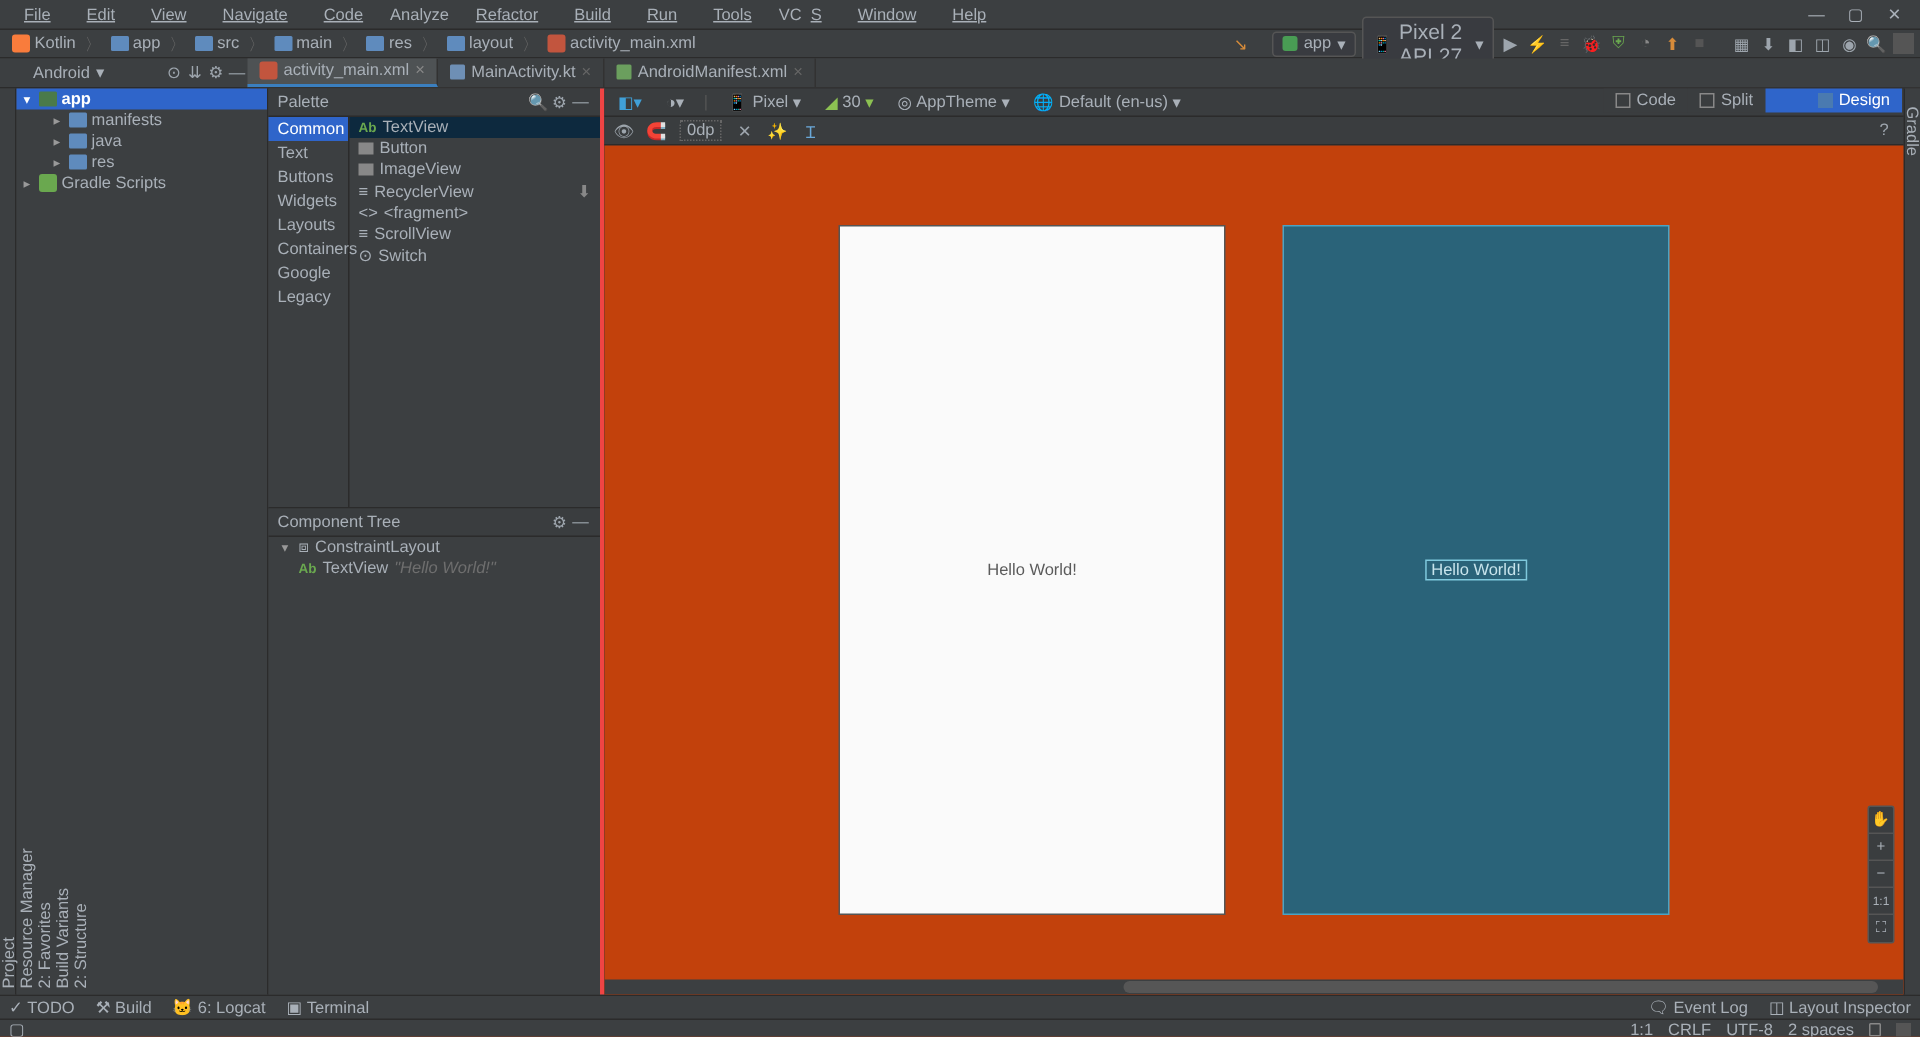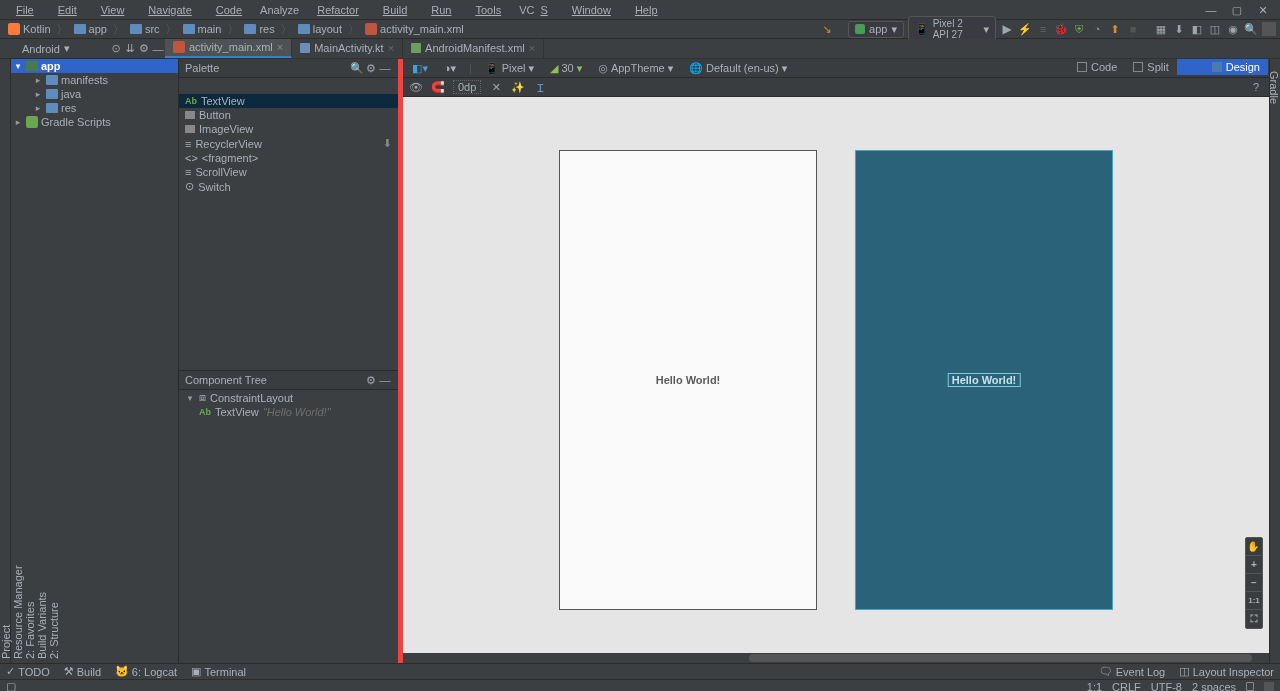--- a/index.html
+++ b/index.html
@@ -46,21 +46,21 @@
 
 
 #tree { width:168px; background:#3c3f41; border-right:1px solid #2b2b2b; }
 .tree-row { padding:1px 2px; display:flex; align-items:center; gap:3px; }
 .caret { width:10px; display:inline-block; text-align:center; color:#999; font-size:9px;} .indent2{padding-left:22px;}
 .hl { background:#2f65ca; color:#fff;}
 .hl *{ color:#fff;}
 .gradle-icn{ width:12px;height:12px;background:#6aa84f;border-radius:2px;display:inline-block;}
 
 
-#palette { width:224px; display:flex; flex-direction:column; border-right:5px solid #ef4444; background:#3c3f41;gap:16px;}
+#palette { width:224px; display:flex; flex-direction:column; border-right:3px solid #ef4444; background:#3c3f41;}
 .panel-hd { height:19px; background:#3a3d3f; border-bottom:1px solid #2b2b2b; padding:0 6px; display:flex; align-items:center; }
 .icn{ width:14px;height:14px; display:inline-flex; align-items:center; justify-content:center; color:#9da5ad; }
 #palette-body{ display:flex; height:260px; }
 #pal-cats{ width:54px; background:#3c3f41; border-right:1px solid #2b2b2b;}
 #pal-cats div{ padding:2px 6px;}
 #pal-cats .sel{ background:#2f65ca; color:#fff;}
 #pal-items{ flex:1;}
 #pal-items div{ padding:1px 6px; display:flex; align-items:center; gap:4px;}
 #pal-items .sel{ background:#0d293e; }
 .ab-icn{ color:#6aa84f; font-weight:bold; font-size:9px;}
@@ -71,21 +71,21 @@
 .ctree-row{ padding:1px 6px; display:flex; gap:4px; align-items:center;}
 .faint{ color:#6e6e6e; font-style:italic;}
 
 
 #design{ flex:1; display:flex; flex-direction:column; background:#2b2b2b; position:relative;}
 #design-top{ height:19px; background:#3a3d3f; border-bottom:1px solid #2b2b2b; padding:0 6px; gap:10px;}
 #design-sub{ height:19px; background:#3a3d3f; border-bottom:1px solid #2b2b2b; padding:0 6px; gap:8px;}
 .toolpill{ display:flex; align-items:center; gap:3px; padding:0 3px;}
 .blue-cube{ color:#40a0d8; }
 .green-tri{ color:#8cc152;}
-#canvas{ flex:1; background:#e5e5e5; display:flex; align-items:center; justify-content:center; gap:40px; position:relative; overflow:hidden;font-weight:bold;}
+#canvas{ flex:1; background:#c2410c; display:flex; align-items:center; justify-content:center; gap:40px; position:relative; overflow:hidden;}
 .device{ width:256px; height:458px; position:relative;}
 .device.light{ background:#fafafa; box-shadow:0 0 0 1px #555;}
 .device.blue{ background:#2a6379; box-shadow:0 0 0 1px #4ba3c3;}
 .txt-c{ position:absolute; left:50%; top:50%; transform:translate(-50%,-50%); font-size:11px;}
 .device.light .txt-c{ color:#5b5b5b;}
 .device.blue .txt-c{ color:#c7e4ec; border:1px solid #7fc9dd; padding:0 3px;}
 #zoomtools{ position:absolute; right:6px; bottom:34px; width:18px; background:#3a3d3f; border:1px solid #555; border-radius:2px;}
 #zoomtools div{ height:18px; text-align:center; line-height:18px; border-bottom:1px solid #555; font-size:10px;}
 #hscroll{ position:absolute; left:0; right:0; bottom:0; height:10px; background:#3c3f41;}
 #hscroll .thumb{ position:absolute; left:40%; width:58%; height:8px; top:1px; background:#565656; border-radius:4px;}
@@ -172,21 +172,21 @@
   <div id="run" class="row">
     <span class="icn" style="color:#d88c3a">↘</span>
     <span style="width:6px"></span>
     <span class="app-pill">
         <span class="green-sq"></span>
         <span>app</span>
         <span>▾</span>
       </span>
     <span class="app-pill" style="width:88px">
         <span>📱</span>
-        <span style="font-size:10px">Pixel 2 API 27</span>
+        <span style="font-size:14px">Pixel 2 API 27</span>
         <span>▾</span>
       </span>
     <span class="icn play">▶</span>
     <span class="icn" style="color:#666">⚡</span>
     <span class="icn" style="color:#666">≡</span>
     <span class="icn dbg">🐞</span>
     <span class="icn" style="color:#6aa84f">⛨</span>
     <span class="icn" style="color:#888">◔</span>
     <span class="icn" style="color:#d88c3a">⬆</span>
     <span class="icn" style="color:#555">■</span>
@@ -288,20 +288,30 @@
 
   <div id="palette">
     <div class="panel-hd">
       <span>Palette</span>
       <div class="sp"></div>
       <span class="icn">🔍</span>
       <span class="icn">⚙</span>
       <span class="icn">—</span>
     </div>
     <div id="palette-body">
+      <div id="pal-cats">
+        <div class="sel">Common</div>
+        <div>Text</div>
+        <div>Buttons</div>
+        <div>Widgets</div>
+        <div>Layouts</div>
+        <div>Containers</div>
+        <div>Google</div>
+        <div>Legacy</div>
+      </div>
       <div id="pal-items">
         <div class="sel">
             <span class="ab-icn">Ab</span>
             <span>TextView</span>
           </div>
         <div>
             <span class="tiny-icn"></span>
             <span>Button</span>
           </div>
         <div>

